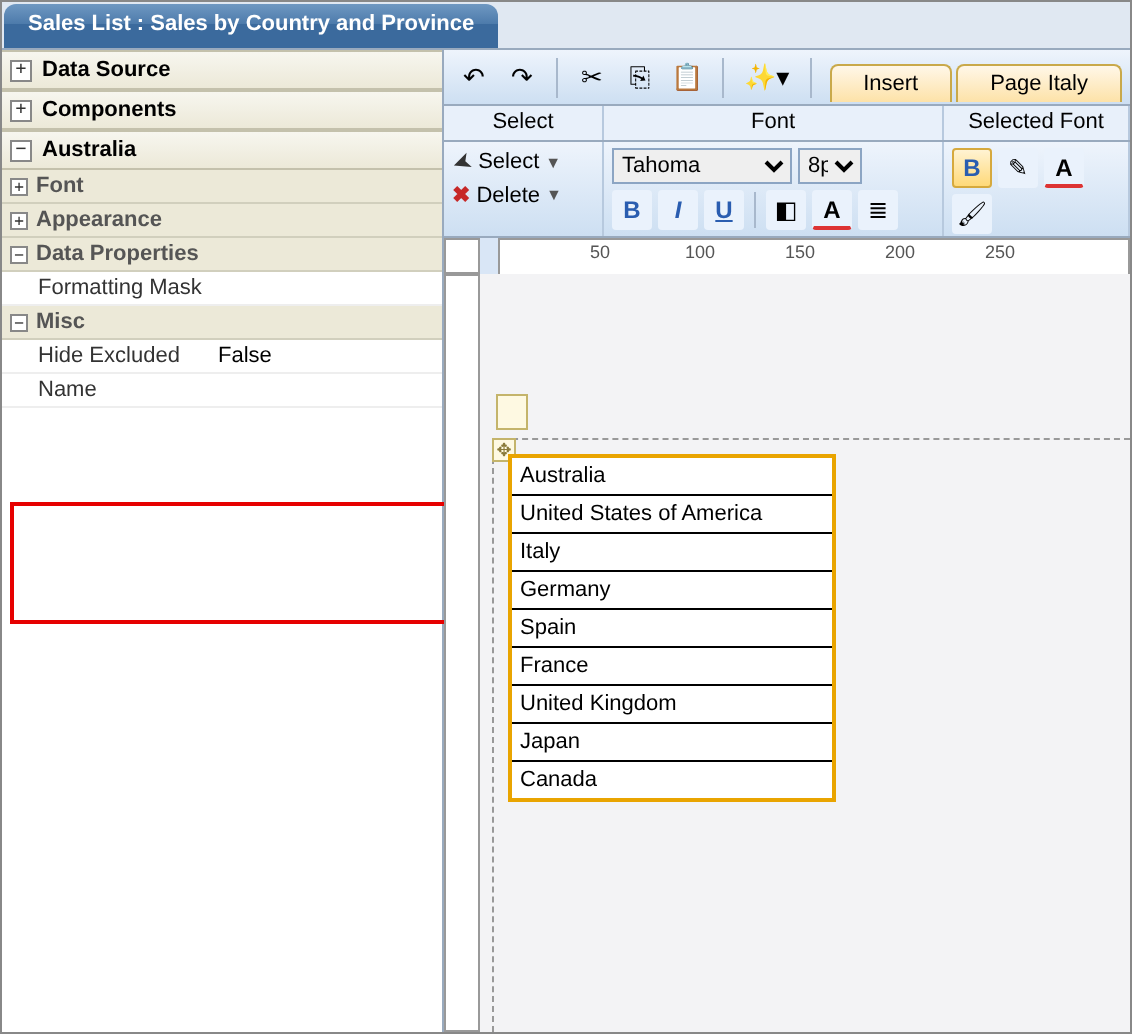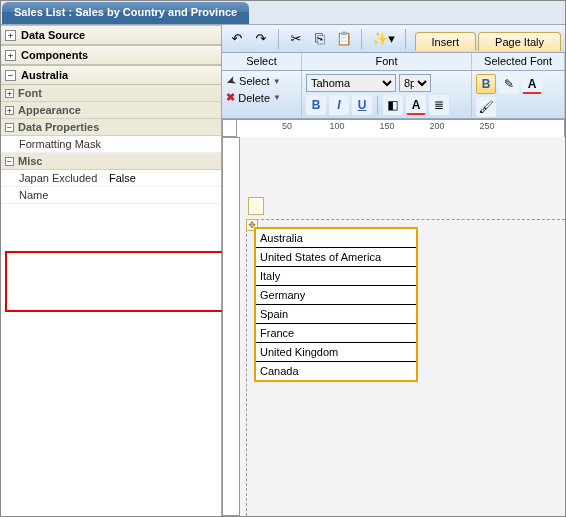--- a/index.html
+++ b/index.html
@@ -193,21 +193,21 @@
   
   .ruler-corner {
     position: absolute;
     left: 0; top: 94px;
     width: 18px; height: 18px;
     background: #fff;
     border: 1px solid #999;
   }
   .ruler-h {
     position: absolute;
-    left: 14px; right: 0; top: 94px;
+    left: 27px; right: 0; top: 94px;
     height: 32px;
     background: #fff;
     border: 1px solid #999;
     overflow: hidden;
   }
   .ruler-v {
     position: absolute;
     left: 0; top: 112px; bottom: 0;
     width: 18px;
     background: #fff;
@@ -337,21 +337,21 @@
         <span>Data Properties</span>
       </div>
       <div class="prop-item">
         <span>Formatting Mask</span>
       </div>
       <div class="prop-group">
         <span class="exp">−</span>
         <span>Misc</span>
       </div>
       <div class="prop-item">
-        <span class="pname">Japan Excluded</span>
+        <span class="pname">Hide Excluded</span>
         <span class="pval">False</span>
       </div>
       <div class="prop-item">
         <span class="pname">Name</span>
       </div>
     </div>
 
     <div class="highlight"></div>
   </div>
 
@@ -468,17 +468,18 @@
       <div class="page-icon"></div>
       <div class="move-handle">✥</div>
       <div class="list-box" id="listBox">
           <div class="row">Australia</div>
           <div class="row">United States of America</div>
           <div class="row">Italy</div>
           <div class="row">Germany</div>
           <div class="row">Spain</div>
           <div class="row">France</div>
           <div class="row">United Kingdom</div>
+          <div class="row">Japan</div>
           <div class="row">Canada</div>
         </div>
     </div>
   </div>
 </div>
 
 </body></html>

